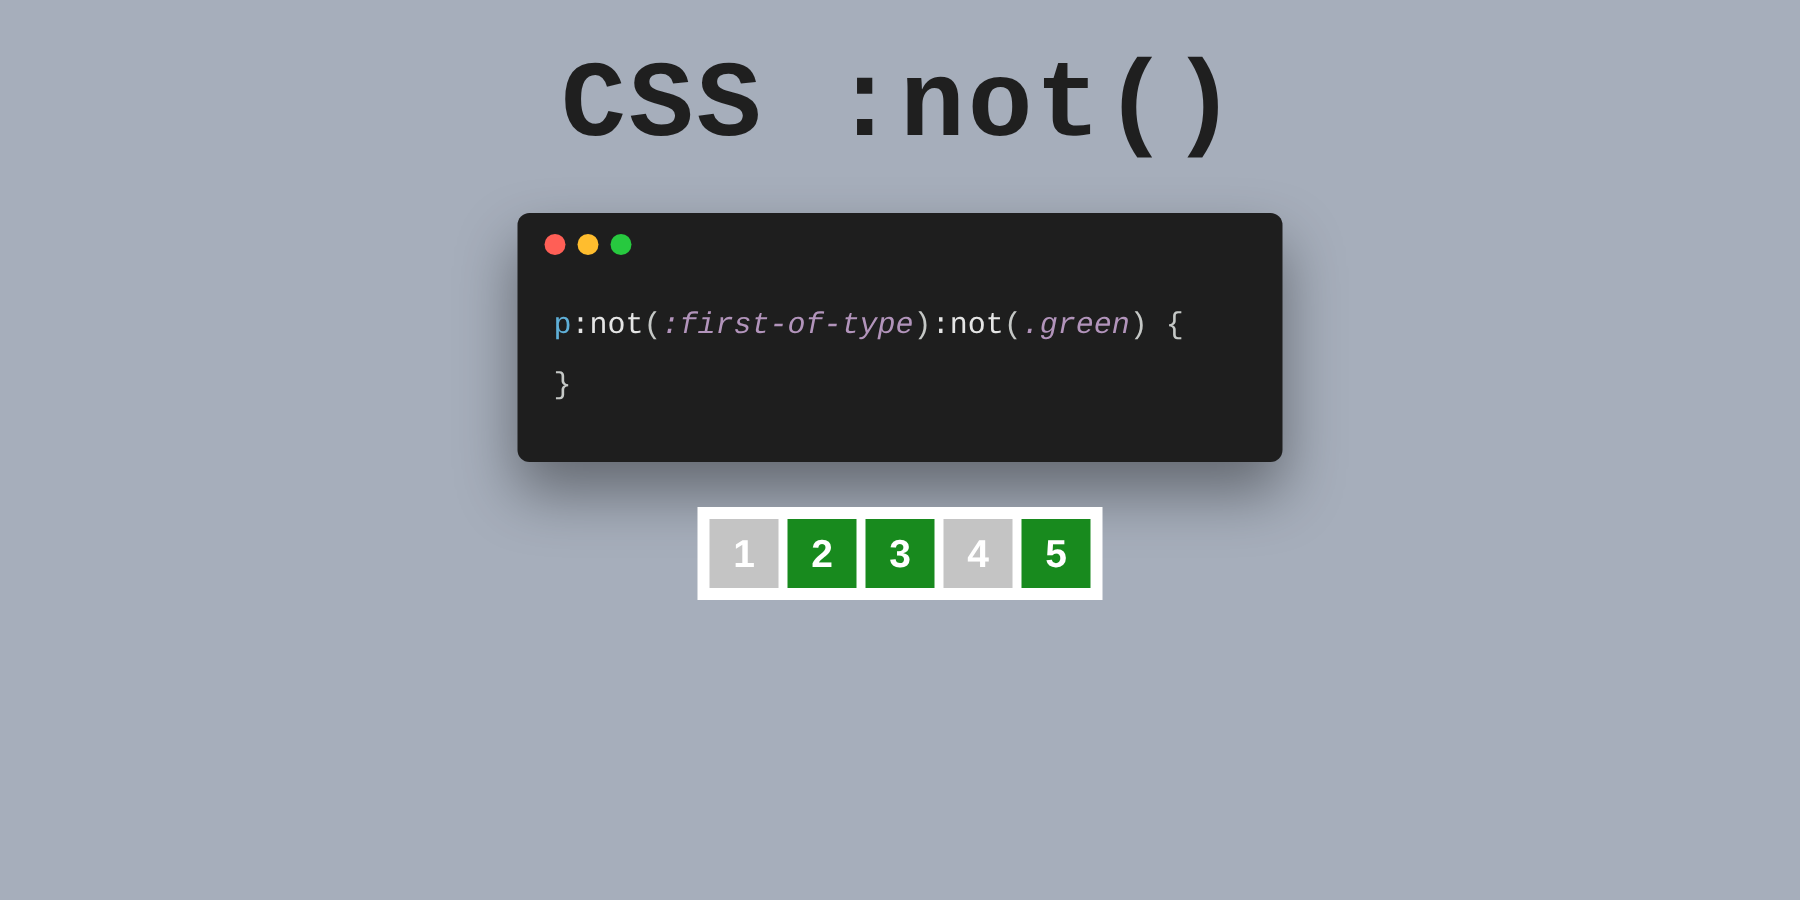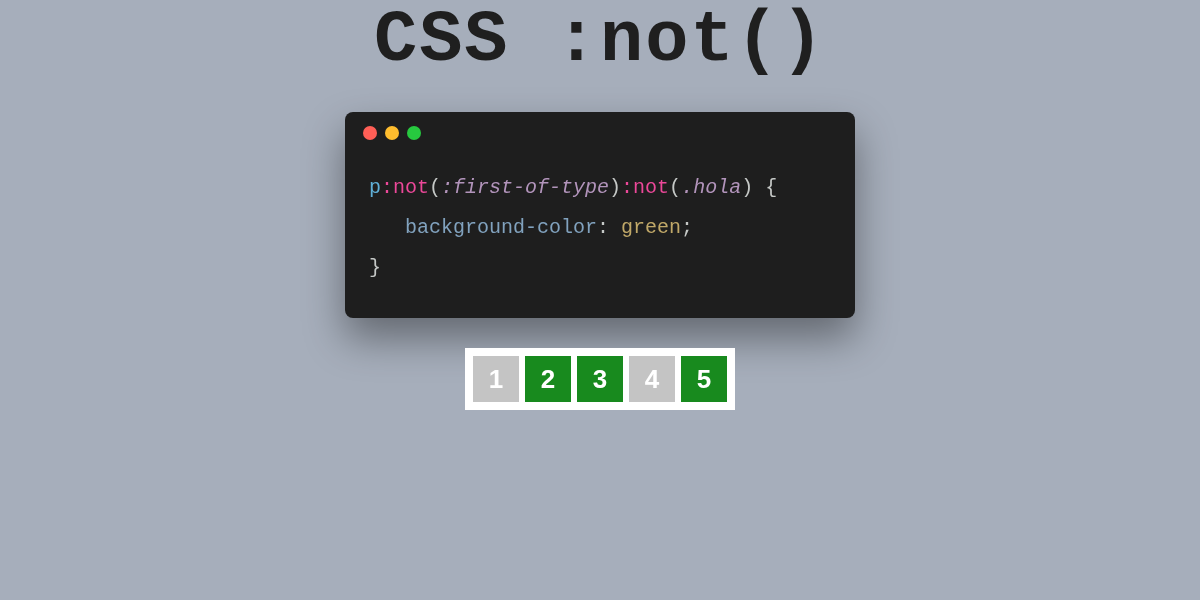--- a/index.html
+++ b/index.html
@@ -13,20 +13,21 @@
       background-color: #a6aebb;
       display: flex;
       flex-direction: column;
       align-items: center;
       font-family: 'Courier New', monospace;
     }
     .title {
       font-size: 72px;
       font-weight: bold;
       color: #1f1f1f;
+      margin-top: 30px;
       letter-spacing: 2px;
       font-family: 'Consolas', 'Monaco', 'Courier New', monospace;
     }
     .code-window {
       background-color: #1e1e1e;
       border-radius: 8px;
       width: 510px;
       margin-top: 30px;
       box-shadow: 0 20px 40px rgba(0,0,0,0.4);
       overflow: hidden;
@@ -47,21 +48,21 @@
     .code-body {
       padding: 20px 24px 30px 24px;
       font-family: 'Menlo', 'Monaco', 'Courier New', monospace;
       font-size: 20px;
       line-height: 2;
     }
     .code-line {
       white-space: pre;
     }
     .tok-tag { color: #5fafd7; }
-    .tok-pseudo { color: #ec4899; }
+    .tok-pseudo { color: #e5e5e5; }
     .tok-punct { color: #c5c8c6; }
     .tok-class { color: #b294bb; font-style: italic; }
     .tok-prop { color: #81a2be; }
     .tok-value { color: #c0a868; }
     .tok-brace { color: #c5c8c6; }
     .boxes-container {
       background-color: #ffffff;
       padding: 8px;
       margin-top: 30px;
       display: flex;
@@ -86,22 +87,21 @@
 
 <div class="title">CSS :not()</div>
 
 <div class="code-window">
   <div class="window-header">
     <div class="dot dot-red"></div>
     <div class="dot dot-yellow"></div>
     <div class="dot dot-green"></div>
   </div>
   <div class="code-body">
-    <div class="code-line"><span class="tok-tag">p</span><span class="tok-pseudo">:not</span><span class="tok-punct">(</span><span class="tok-class">:first-of-type</span><span class="tok-punct">)</span><span class="tok-pseudo">:not</span><span class="tok-punct">(</span><span class="tok-class">.hola</span><span class="tok-punct">)</span><span> </span><span class="tok-brace">{</span></div>
-    <div class="code-line"><span>   </span><span class="tok-prop">background-color</span><span class="tok-punct">: </span><span class="tok-value">green</span><span class="tok-punct">;</span></div>
+    <div class="code-line"><span class="tok-tag">p</span><span class="tok-pseudo">:not</span><span class="tok-punct">(</span><span class="tok-class">:first-of-type</span><span class="tok-punct">)</span><span class="tok-pseudo">:not</span><span class="tok-punct">(</span><span class="tok-class">.green</span><span class="tok-punct">)</span><span> </span><span class="tok-brace">{</span></div>
     <div class="code-line"><span class="tok-brace">}</span></div>
   </div>
 </div>
 
 <div class="boxes-container">
   <div class="box box-grey">1</div>
   <div class="box box-green">2</div>
   <div class="box box-green">3</div>
   <div class="box box-grey">4</div>
   <div class="box box-green">5</div>

